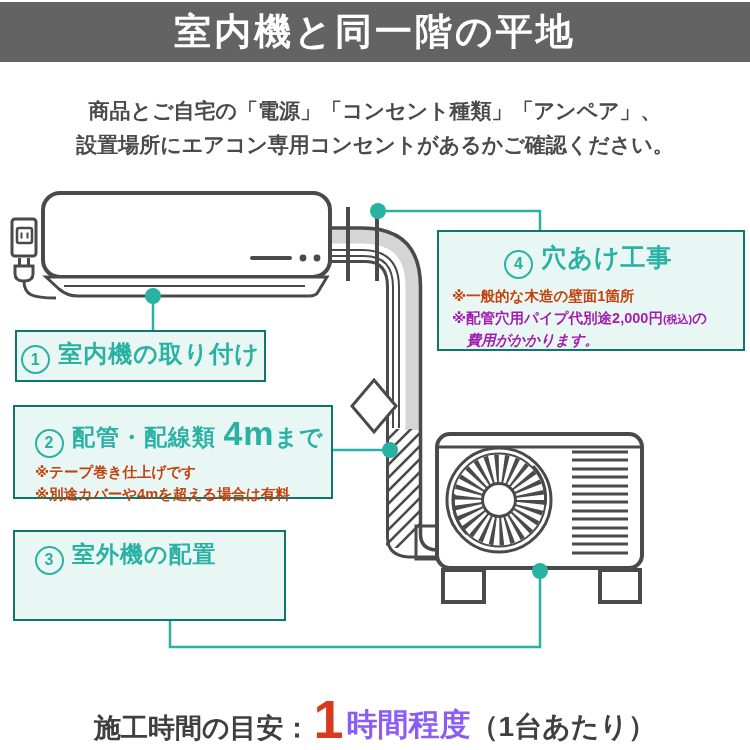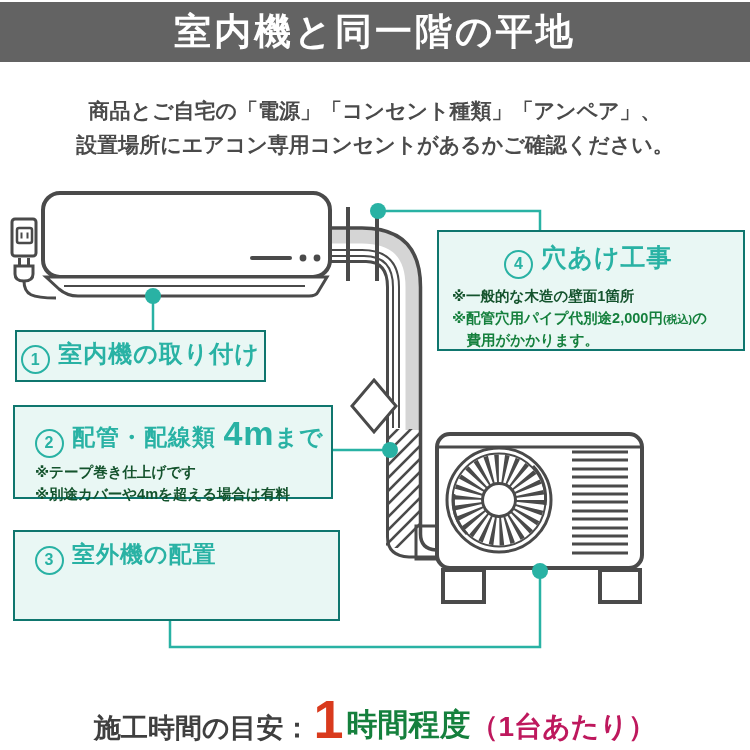--- a/index.html
+++ b/index.html
@@ -27,42 +27,42 @@
     position:absolute;box-sizing:border-box;background:#e9f7f4;border:2px solid #0f766e;z-index:2;
   }
   .box .head{
     color:#29b2a4;font-weight:800;font-size:23px;letter-spacing:1px;white-space:nowrap;
   }
   .circ{
     display:inline-flex;align-items:center;justify-content:center;
     width:25px;height:25px;border:2px solid currentColor;border-radius:50%;
     font-size:16px;font-weight:bold;margin-right:8px;vertical-align:-3px;flex:none;
   }
-  .note{font-size:14.5px;font-weight:600;color:#14532d;line-height:1.55;white-space:nowrap;}
-  .note.indent{padding-left:1em;}
-  .note.warn{color:#15803d;}
+  .note{font-size:14.5px;font-weight:600;color:#c2410c;line-height:1.55;white-space:nowrap;}
+  .note.indent{padding-left:1em;font-style:italic;}
+  .note.warn{color:#a21caf;}
   .note .small{font-size:11px;}
   .box1{left:15px;top:330px;width:251px;height:52px;display:flex;align-items:center;justify-content:center;}
   .box1 .head{font-size:24px;}
   .box2{left:13px;top:405px;width:320px;height:94px;padding:7px 0 0 20px;}
   .box2 .head{margin-bottom:3px;}
   .box2 .head .em{font-size:34px;}
-  .box3{left:13px;top:530px;width:327px;height:91px;padding:7px 0 0 20px;}
+  .box3{left:13px;top:530px;width:273px;height:91px;padding:7px 0 0 20px;}
   .box3 .head{margin-bottom:3px;}
   .box4{left:437px;top:230px;width:308px;height:121px;padding:7px 0 0 13px;}
   .box4 .head{font-size:25px;text-align:center;margin:2px 18px 6px 0;}
   
   .footer{
     position:absolute;left:0;top:680px;width:750px;display:flex;align-items:flex-end;justify-content:center;
     font-weight:bold;white-space:nowrap;
   }
   .footer .label{font-size:27px;color:#3f3f3f;}
   .footer .num{font-size:54px;color:#d93a1d;line-height:1;margin:0 3px;}
-  .footer .unit{font-size:31px;color:#15803d;}
-  .footer .suffix{font-size:28px;color:#be185d;margin-top:28px;}
+  .footer .unit{font-size:31px;color:#8b5cf6;}
+  .footer .suffix{font-size:28px;color:#404040;margin-top:28px;}
 </style>
 </head>
 <body>
 
 <div class="stage">
 
   <div class="title-band">
     <h1>室内機と同一階の平地</h1>
   </div>
 

